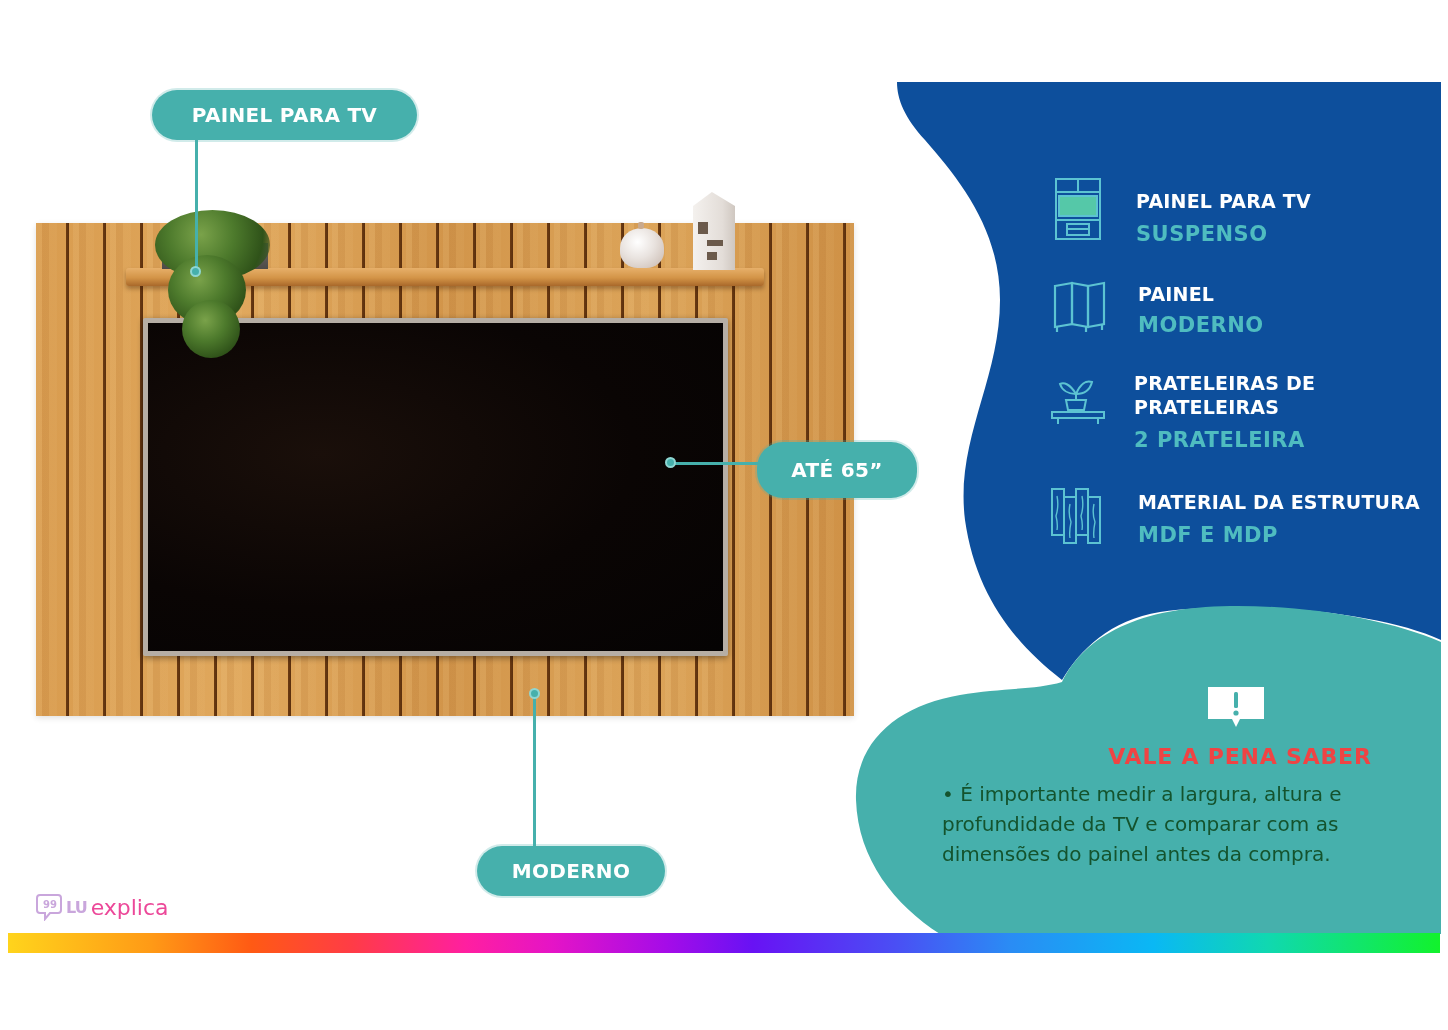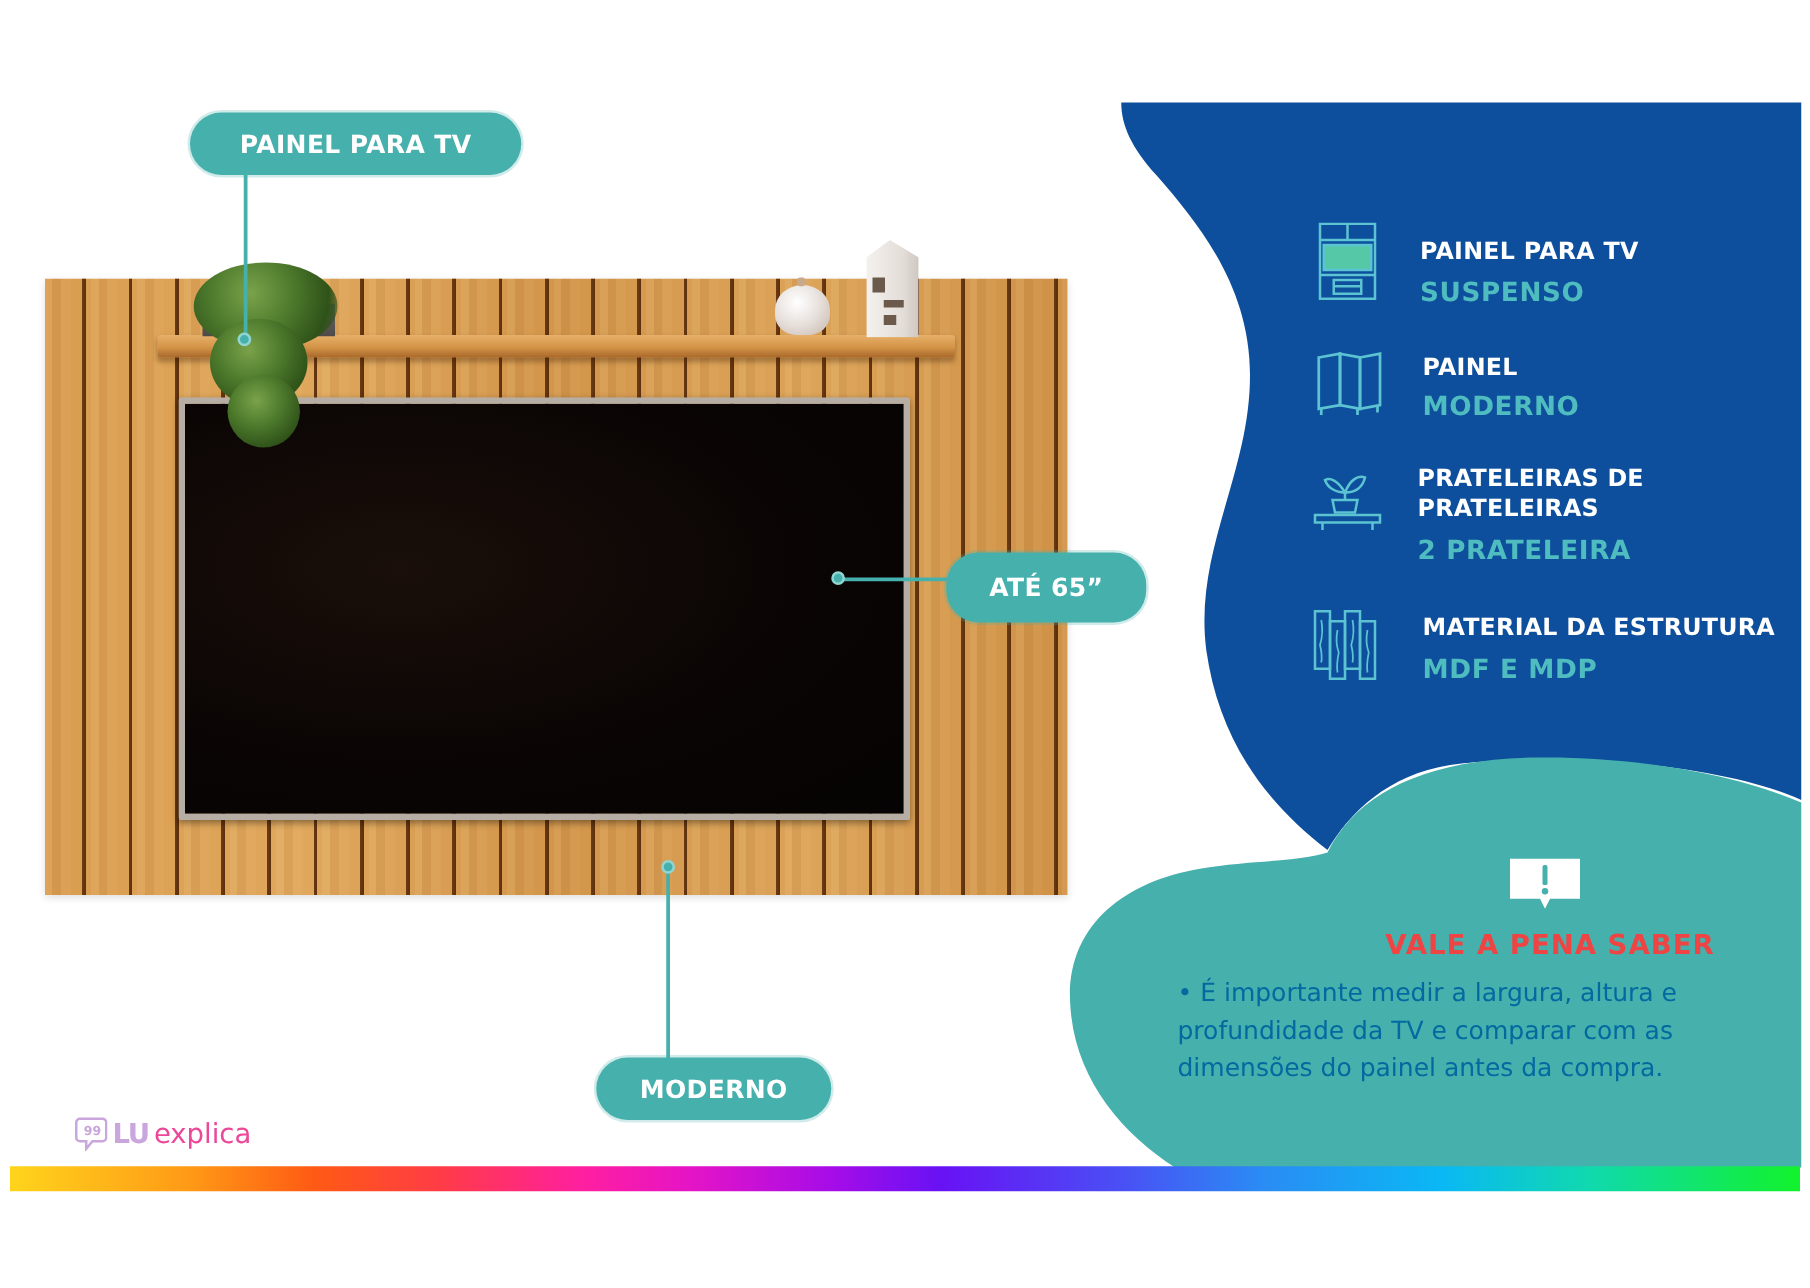--- a/index.html
+++ b/index.html
@@ -73,26 +73,26 @@
     .spec-value { position: absolute; color: #4fbcc0; font-weight: bold; font-size: 21px; letter-spacing: 0.5px; }
 
     
     .tip-icon { position: absolute; left: 1206px; top: 685px; width: 60px; height: 46px; z-index: 4; }
     .tip-title {
       position: absolute; left: 1090px; top: 744px; width: 300px; text-align: center;
       color: #ef4444; font-weight: bold; font-size: 22px; letter-spacing: 0.8px; z-index: 4;
     }
     .tip-text {
       position: absolute; left: 942px; top: 779px; width: 490px;
-      color: #0369a1; font-size: 20px; line-height: 30px; z-index: 4;
-    }
-
-    
-    .brand { position: absolute; left: 36px; top: 893px; display: flex; align-items: center; gap: 4px; z-index: 4; margin-left: 24px; }
-    .brand-lu { color: #c9a6dc; font-weight: bold; font-size: 22px; letter-spacing: -1px; }
+      color: #14532d; font-size: 20px; line-height: 30px; z-index: 4;
+    }
+
+    
+    .brand { position: absolute; left: 36px; top: 893px; display: flex; align-items: center; gap: 4px; z-index: 4; }
+    .brand-lu { color: #c9a6dc; font-weight: bold; font-size: 16px; letter-spacing: -1px; }
     .brand-explica { color: #ec4899; font-size: 22px; }
 
     
     .rainbow {
       position: absolute; left: 8px; top: 933px; width: 1432px; height: 20px; z-index: 4;
       background: linear-gradient(90deg, #ffd41c 0%, #ff9a16 10%, #ff5a14 17%, #ff3c46 24%, #ff1fa0 32%, #e514c6 38%, #a50ce8 46%, #6812f4 52%, #4a4ff4 62%, #2a8cf4 70%, #0ab8f4 80%, #10d8b0 88%, #12f22c 100%);
     }
   </style>
 </head>
 <body>

